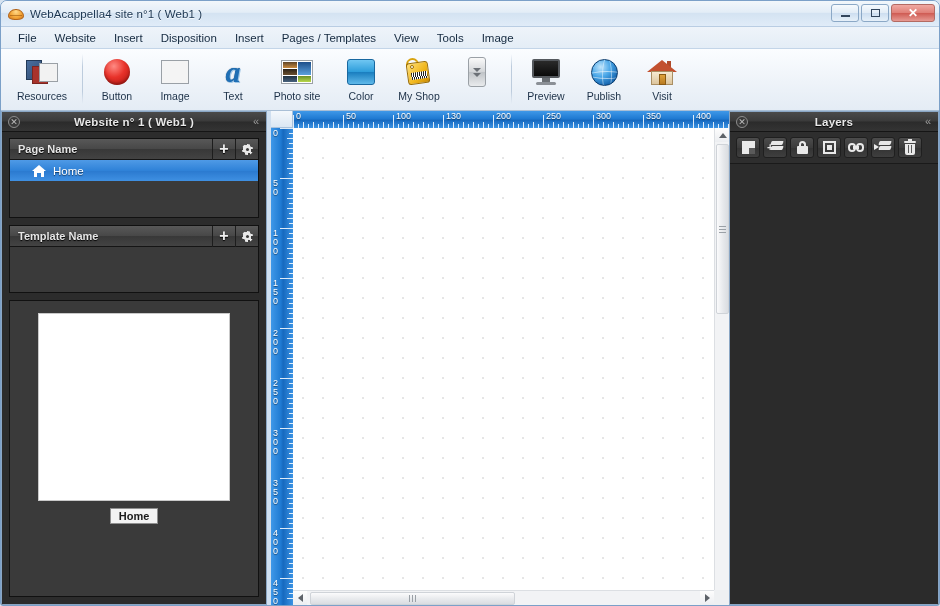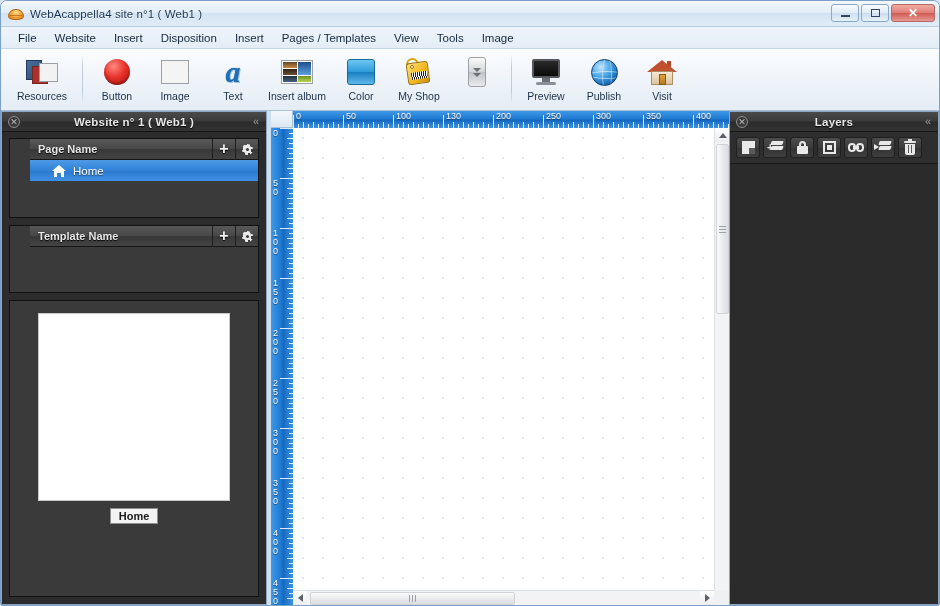--- a/index.html
+++ b/index.html
@@ -239,21 +239,21 @@
   .ph-collapse {
     position: absolute; right: 7px; top: 3px;
     font-size: 11px; color: #9b9b9b; cursor: pointer;
     line-height: 13px;
   }
 
   
   #left-panel { width: 266px; flex: 0 0 auto; }
   #left-body { flex: 1 1 auto; padding: 6px 7px 7px 7px; display: flex; flex-direction: column; gap: 7px; overflow: hidden; }
 
-  .listbox { border: 1px solid #111; background: #3a3a3a; display: flex; flex-direction: column; padding-left: 20px; }
+  .listbox { border: 1px solid #111; background: #3a3a3a; display: flex; flex-direction: column; }
   .lb-head {
     height: 21px; display: flex; align-items: center;
     background: linear-gradient(to bottom, #585858 0%, #484848 48%, #383838 52%, #434343 100%);
     border-bottom: 1px solid #151515;
   }
   .lb-head .lbl {
     flex: 1 1 auto; padding-left: 8px;
     font-size: 11px; font-weight: bold; color: #e6e6e6;
     text-shadow: 0 1px 1px #000;
   }
@@ -553,21 +553,21 @@
       <div class="tool wide">
         <span class="ico">
           <span class="ic-album">
             <i></i>
             <i></i>
             <i></i>
             <i></i>
             <i></i>
           </span>
         </span>
-        <span class="lbl">Insert album</span>
+        <span class="lbl">Photo site</span>
       </div>
       <div class="tool">
         <span class="ico">
           <span class="ic-color"></span>
         </span>
         <span class="lbl">Color</span>
       </div>
       <div class="tool">
         <span class="ico">
           <span class="ic-shop">

